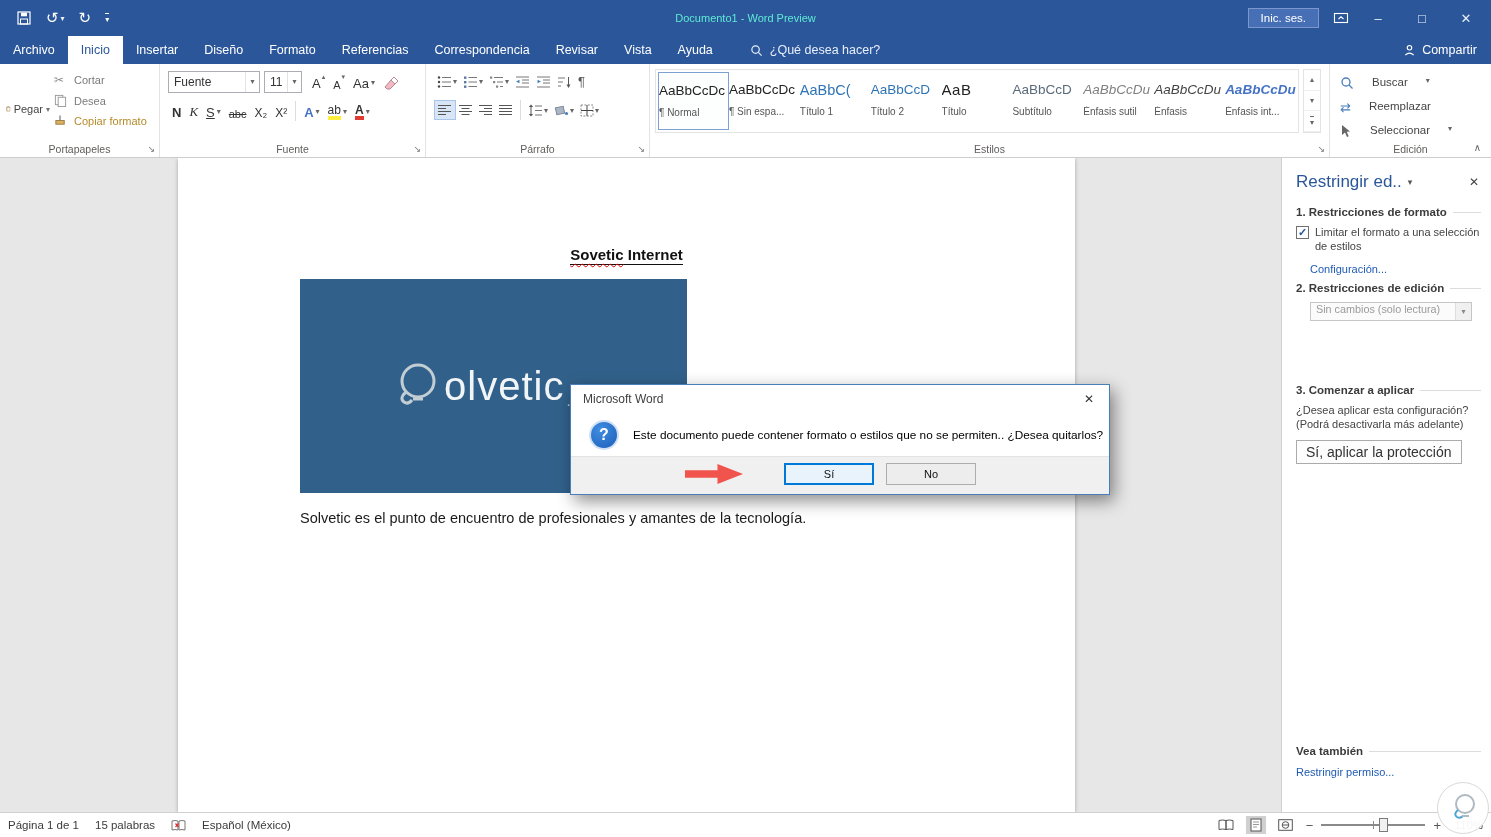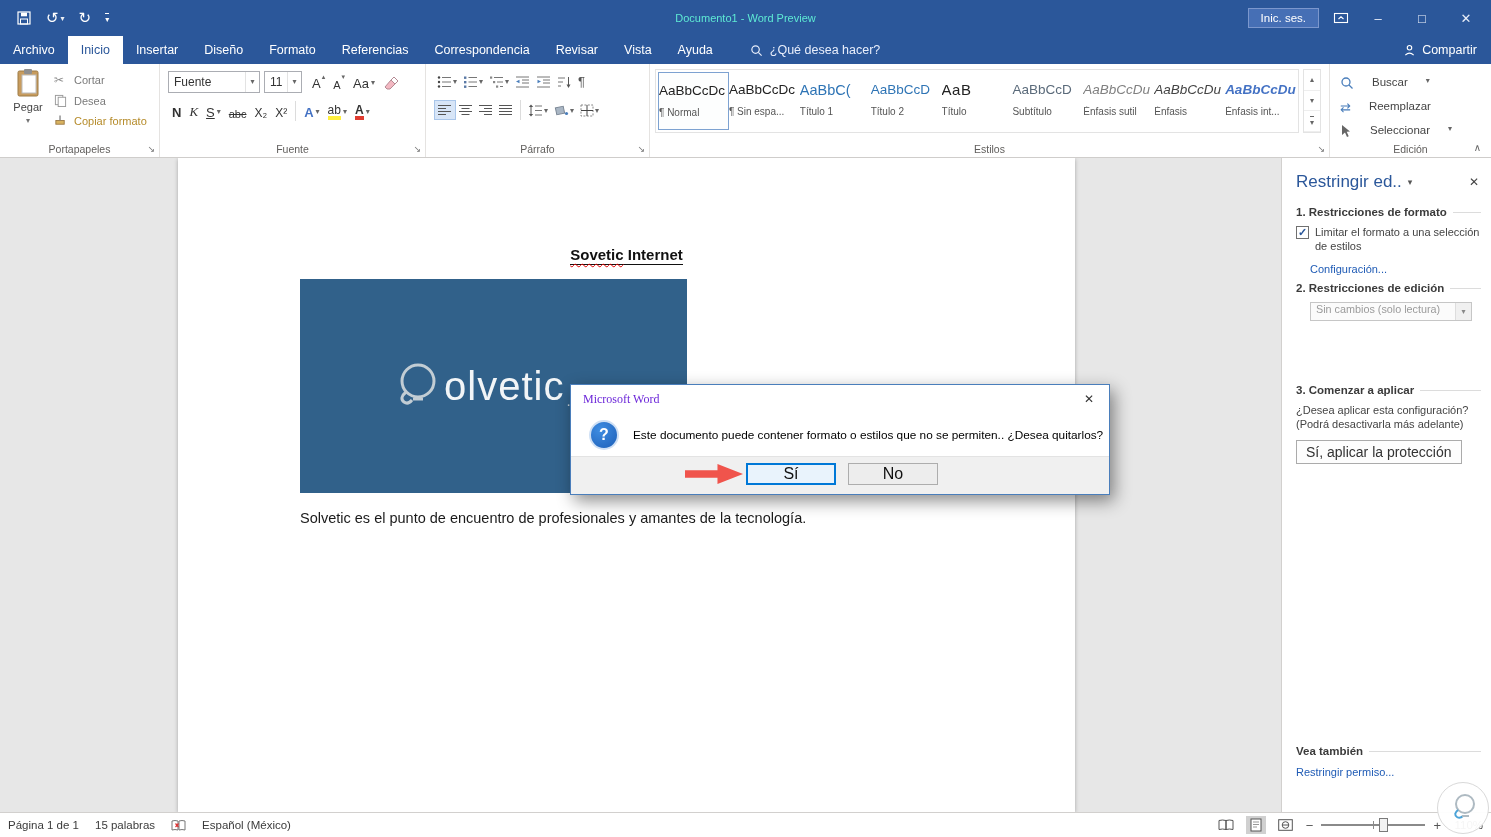--- a/index.html
+++ b/index.html
@@ -25,21 +25,21 @@
   .mb-search { display:flex; align-items:center; gap:7px; margin-left:24px; font-size:12.5px; color:#e8eefb; }
   .mb-share { position:absolute; right:14px; display:flex; align-items:center; gap:6px; font-size:12.5px; }
 
   
   .ribbon { position:absolute; left:0; top:64px; right:0; height:94px; background:#fff; border-bottom:1px solid #cfcdcb; }
   .rgroup { position:absolute; top:0; bottom:0; border-right:1px solid #e5e3e1; }
   .glabel { position:absolute; bottom:2px; left:0; right:0; text-align:center; font-size:10.5px; color:#605e5c; }
   .launcher { position:absolute; right:4px; bottom:3px; font-size:9px; color:#777; }
   .collapse { position:absolute; right:10px; bottom:4px; font-size:10px; color:#666; }
 
-  .paste-btn { position:absolute; left:6px; top:0; width:44px; height:74px; display:flex; flex-direction:column; align-items:center; gap:3px; font-size:11px; color:#444; padding-top:4px; }
+  .paste-btn { position:absolute; left:6px; top:6px; width:44px; height:74px; display:flex; flex-direction:row; align-items:center; gap:3px; font-size:11px; color:#444; padding-top:4px; }
   .clip-col { position:absolute; left:54px; top:9px; display:flex; flex-direction:column; gap:7px; }
   .small-cmd { display:flex; align-items:center; gap:5px; font-size:11px; color:#7a7a7a; }
   .cmd-ic { font-size:12px; color:#8a8a8a; width:15px; }
 
   .frow { position:absolute; left:8px; display:flex; align-items:center; }
   .row1 { top:7px; } .row2 { top:36px; }
   .combo { height:22px; border:1px solid #abadb3; display:flex; align-items:center; font-size:12px; padding-left:5px; background:#fff; color:#333; }
   .combo .car { margin-left:auto; width:14px; text-align:center; font-size:8px; color:#666; border-left:1px solid #e3e3e3; align-self:stretch; line-height:20px; }
   .fbtn { display:flex; align-items:flex-end; padding:2px 4px; font-size:13px; color:#333; height:22px; gap:1px; }
   .fbtn .sup { font-size:7px; color:#666; align-self:flex-start; }
@@ -84,27 +84,27 @@
   .doc-title .tline { border-bottom:1.5px solid #111; padding-bottom:1px; }
   .squig { text-decoration:underline wavy #e00000; text-decoration-thickness:1px; text-underline-offset:3px; }
   .doc-image { position:absolute; left:122px; top:121px; width:387px; height:214px; background:#31618a; display:flex; align-items:center; justify-content:center; }
   .logo-wrap { display:flex; align-items:center; color:#fff; }
   .logo-text { font-size:40px; font-weight:300; color:#f2f5f7; letter-spacing:1px; }
   .logo-tld { font-size:15px; color:#c6d2da; align-self:flex-end; margin:0 0 7px 2px; }
   .doc-par { position:absolute; left:122px; top:352px; width:600px; font-size:14.5px; color:#1a1a1a; }
 
   
   .dialog { position:absolute; left:570px; top:226px; width:540px; height:111px; background:#fff; border:1px solid #4a7ebb; box-shadow:4px 6px 16px rgba(0,0,0,.45); }
-  .dlg-title { height:28px; display:flex; align-items:center; padding-left:12px; font-size:12px; color:#6d28d9;font-family:Liberation Serif, serif; }
+  .dlg-title { height:28px; display:flex; align-items:center; padding-left:12px; font-size:12px; color:#404040; }
   .dlg-x { position:absolute; right:0; top:0; width:40px; height:28px; text-align:center; line-height:28px; font-size:12px; color:#333; }
   .dlg-body { position:absolute; left:0; right:0; top:28px; height:44px; display:flex; align-items:center; padding-left:18px; }
   .q-icon { width:30px; height:30px; border-radius:50%; background:radial-gradient(circle at 35% 30%, #3f8de2, #1d5fb8); border:2px solid #cfe0f5; color:#fff; font-size:16px; font-weight:bold; display:flex; align-items:center; justify-content:center; flex:none; }
   .dlg-msg { margin-left:14px; font-size:11.8px; color:#000; }
   .dlg-footer { position:absolute; left:0; right:0; bottom:0; height:38px; background:#f0f0f0; border-top:1px solid #e3e3e3; }
-  .dlg-btn { position:absolute; bottom:9px; width:90px; height:22px; font-size:16px; display:flex; align-items:center; justify-content:center; color:#111; }
+  .dlg-btn { position:absolute; bottom:9px; width:90px; height:22px; font-size:11px; display:flex; align-items:center; justify-content:center; color:#111;margin-left:38px; }
   .btn-yes { left:175px; border:2px solid #0078d7; background:#e9f3fc; }
   .btn-no { left:277px; border:1px solid #adadad; background:#ededed; }
   .red-arrow { position:absolute; left:114px; bottom:8px; width:58px; height:24px; background:#f0544c; clip-path:polygon(0 34%,56% 34%,56% 8%,100% 50%,56% 92%,56% 66%,0 66%); filter:drop-shadow(1px 1px 1px rgba(0,0,0,.25)); }
 
   
   .sidepanel { position:absolute; right:0; top:0; width:210px; bottom:0; background:#fff; border-left:1px solid #d2d0ce; font-size:11px; color:#444; }
   .sp-title { position:absolute; left:14px; top:14px; right:12px; display:flex; align-items:center; color:#2b579a; font-size:17px; }
   .sp-title .car { font-size:9px; margin-left:6px; color:#555; }
   .sp-x { margin-left:auto; color:#444; font-size:12px; }
   .ph { display:flex; align-items:center; gap:6px; font-weight:bold; color:#3b3b3b; font-size:11.5px; white-space:nowrap; }

